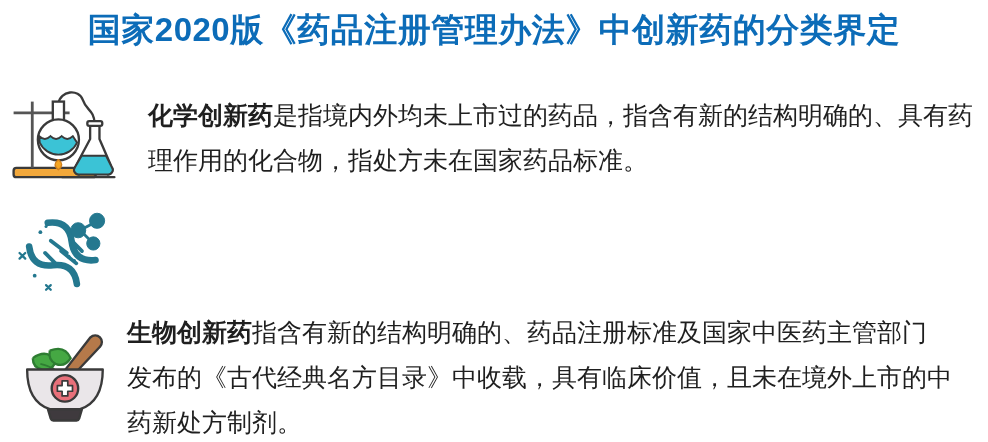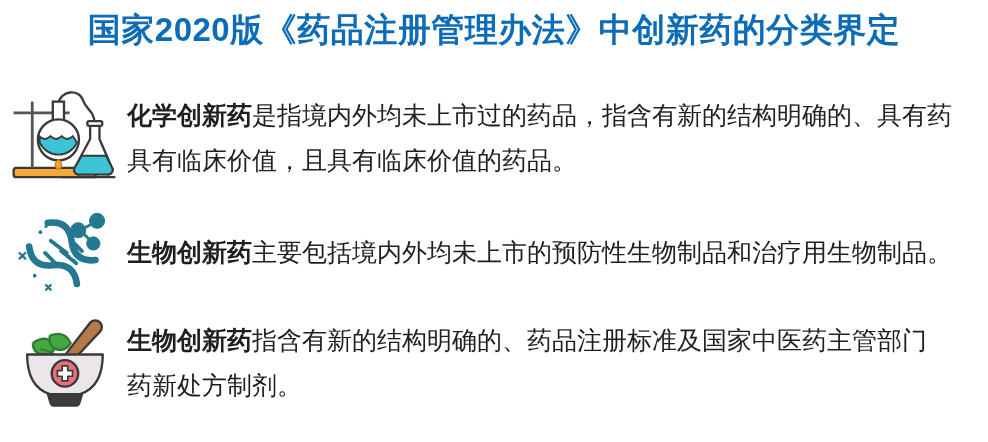--- a/index.html
+++ b/index.html
@@ -28,21 +28,21 @@
   .rows {
     position: absolute;
     top: 78px;
     left: 0;
     width: 988px;
   }
   .row {
     display: flex;
     align-items: center;
   }
-  .row-chemical { margin-top: 8px; }
+  .row-chemical { margin-top: 8px; gap: 21px; }
   .row-biologic { margin-top: 18px; }
   .row-tcm      { margin-top: 14px; }
   .icon-box {
     flex: 0 0 127px;
     width: 127px;
     display: flex;
     justify-content: center;
     align-items: center;
   }
   .text-block {
@@ -82,21 +82,21 @@
 
           <path d="M54 78 q 7 6 0 11 q -7 -5 0 -11" fill="#f5a623" stroke="#d07f1e" stroke-width="1.5"></path>
 
           <path d="M88 40 L 88 56 L 72 86 a 5 5 0 0 0 5 8 L 106 94 a 5 5 0 0 0 5 -8 L 98 56 L 98 40 Z" fill="#ffffff" stroke="#3a3a3a" stroke-width="2.5" stroke-linejoin="round"></path>
           <path d="M79 74 L 72 86 a 5 5 0 0 0 5 8 L 106 94 a 5 5 0 0 0 5 -8 L 105 74 Z" fill="#3bc3d6" stroke="#3a3a3a" stroke-width="2"></path>
           <rect x="85" y="37" width="16" height="5" rx="2" fill="#ffffff" stroke="#3a3a3a" stroke-width="2.5"></rect>
         </svg>
       </div>
       <div class="text-block">
         <div class="line"><span class="term">化学创新药</span><span>是指境内外均未上市过的药品，指含有新的结构明确的、具有药</span></div>
-        <div class="line">具有临床价值，且具有临床价值的药品。</div>
+        <div class="line">理作用的化合物，指处方未在国家药品标准。</div>
       </div>
     </div>
 
     <div class="row row-biologic">
       <div class="icon-box">
         <svg width="104" height="88" viewBox="0 0 110 90">
           <g stroke="#24788f" fill="none" stroke-width="7" stroke-linecap="round">
 
             <g transform="rotate(38 52 48)">
               <path d="M20 30 q 16 -16 32 0 q 16 16 32 0"></path>
@@ -125,23 +125,20 @@
             <circle cx="30" cy="24" r="2"></circle>
             <circle cx="36" cy="18" r="1.6"></circle>
             <circle cx="24" cy="70" r="2"></circle>
           </g>
           <g stroke="#24788f" stroke-width="2.4" stroke-linecap="round">
             <path d="M8 46 l 6 6 M14 46 l -6 6"></path>
             <path d="M36 80 l 5 5 M41 80 l -5 5"></path>
           </g>
         </svg>
       </div>
-      <div class="text-block">
-        <div class="line"><span class="term">生物创新药</span><span>主要包括境内外均未上市的预防性生物制品和治疗用生物制品。</span></div>
-      </div>
     </div>
 
     <div class="row row-tcm">
       <div class="icon-box">
         <svg width="104" height="106" viewBox="0 0 110 110">
 
           <path d="M83 12 a 7 7 0 0 1 10 10 L 63 54 a 5 5 0 0 1 -8 -6 Z" fill="#b5794a" stroke="#3a3a3a" stroke-width="2.5" stroke-linejoin="round"></path>
 
           <path d="M22 34 q 14 -10 24 2 q -2 12 -14 10 q -10 -2 -10 -12" fill="#45a843" stroke="#2e7d32" stroke-width="2.5"></path>
           <path d="M40 26 q 16 -6 22 8 q -6 10 -16 6 q -8 -4 -6 -14" fill="#45a843" stroke="#2e7d32" stroke-width="2.5"></path>
@@ -150,18 +147,19 @@
           <path d="M16 46 L 96 46 Q 96 80 72 88 L 40 88 Q 16 80 16 46 Z" fill="#eae6e9" stroke="#3a3a3a" stroke-width="2.5" stroke-linejoin="round"></path>
 
           <path d="M38 88 L 74 88 L 71 98 a 3 3 0 0 1 -3 2 L 44 100 a 3 3 0 0 1 -3 -2 Z" fill="#3f3a3e" stroke="#3a3a3a" stroke-width="2.5" stroke-linejoin="round"></path>
 
           <circle cx="56" cy="66" r="14" fill="#e8707a" stroke="#3a3a3a" stroke-width="2.5"></circle>
           <path d="M53 58 h 6 v 5 h 5 v 6 h -5 v 5 h -6 v -5 h -5 v -6 h 5 Z" fill="#ffffff" stroke="#3a3a3a" stroke-width="1.8" stroke-linejoin="round"></path>
         </svg>
       </div>
       <div class="text-block">
         <div class="line"><span class="term">生物创新药</span><span>指含有新的结构明确的、药品注册标准及国家中医药主管部门</span></div>
+        <div class="line">发布的《古代经典名方目录》中收载，具有临床价值，且未在境外上市的中</div>
         <div class="line">药新处方制剂。</div>
       </div>
     </div>
 
   </div>
 </div>
 
 </body></html>

